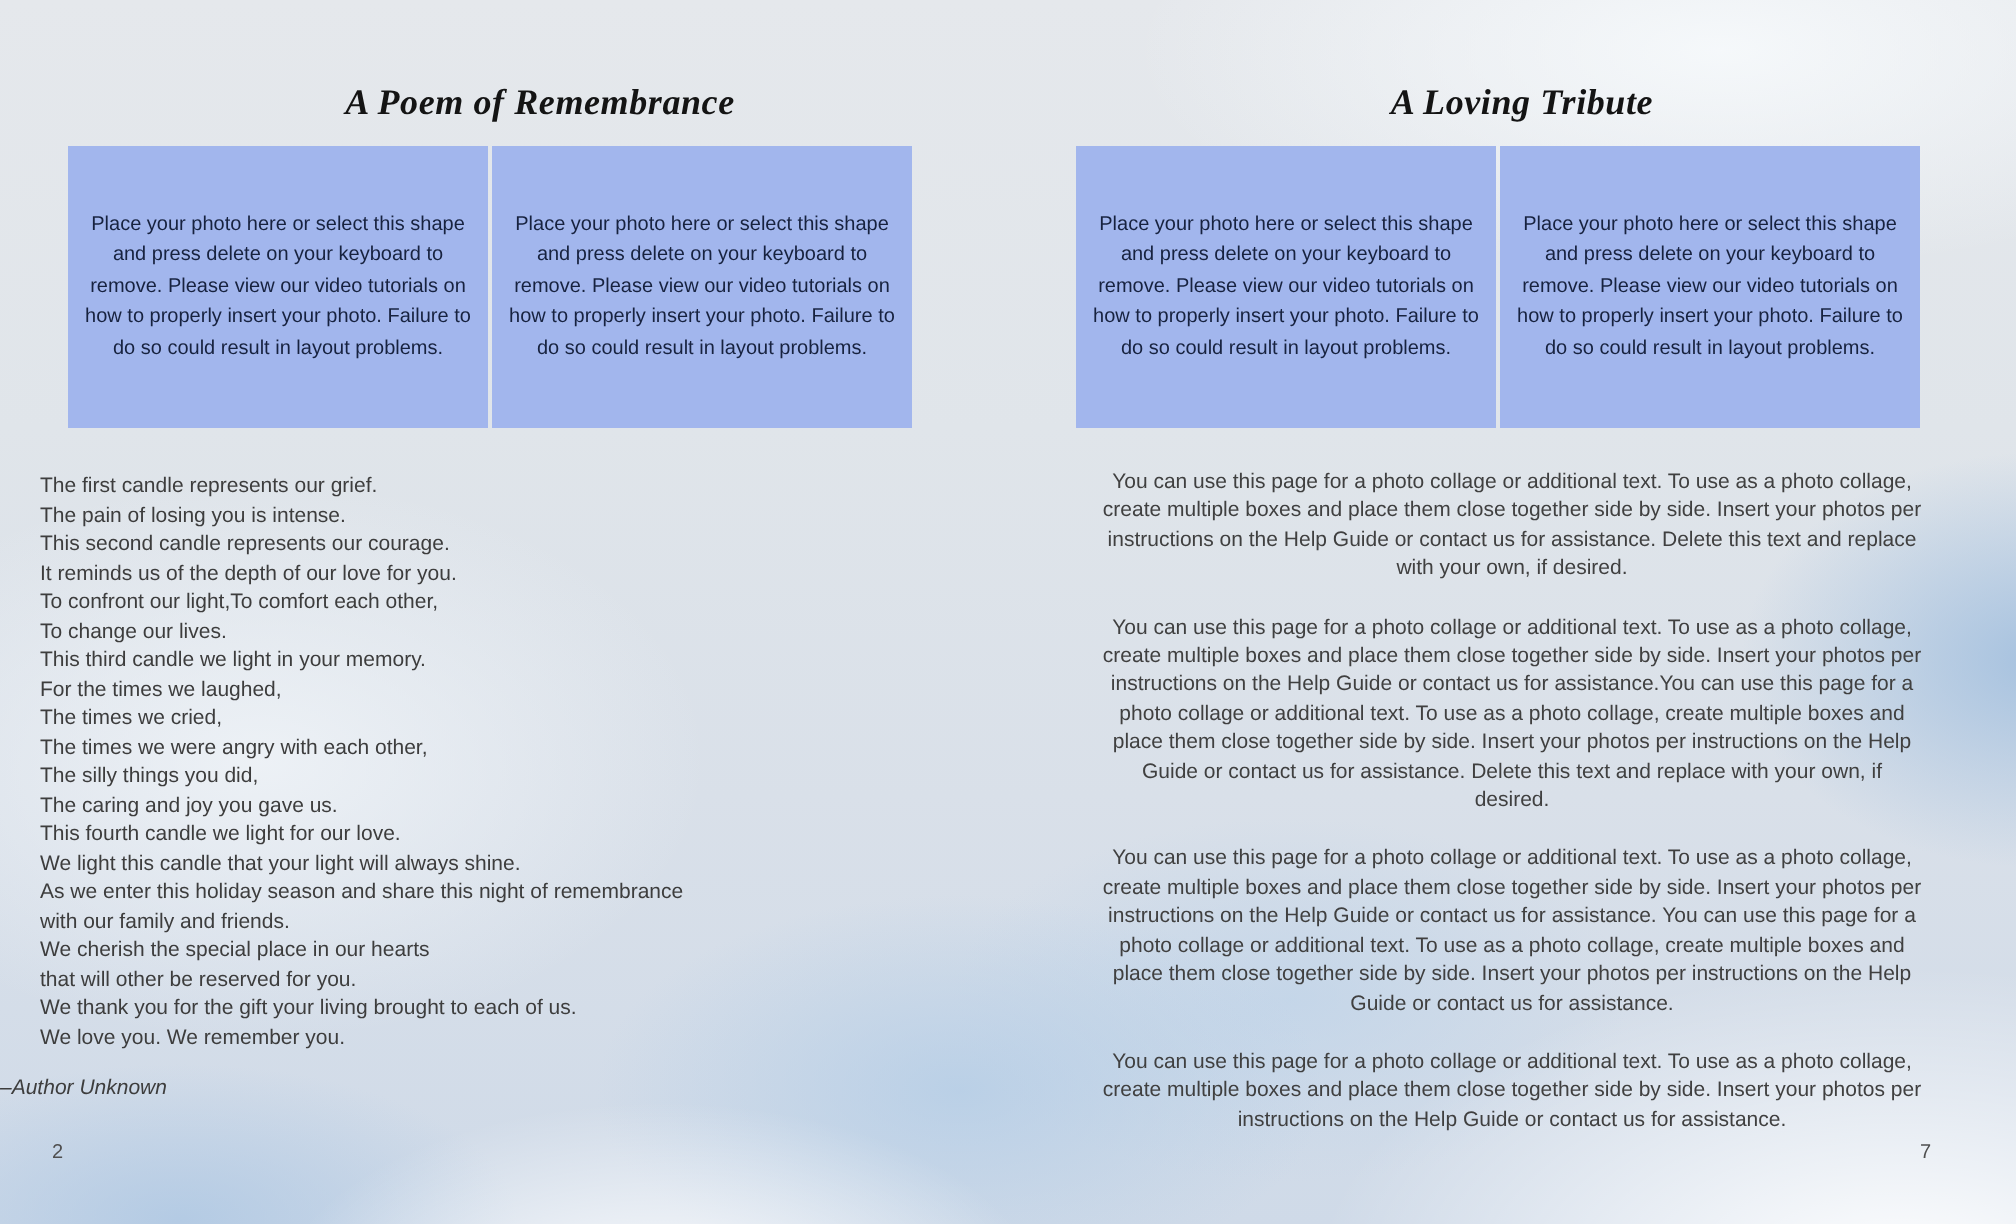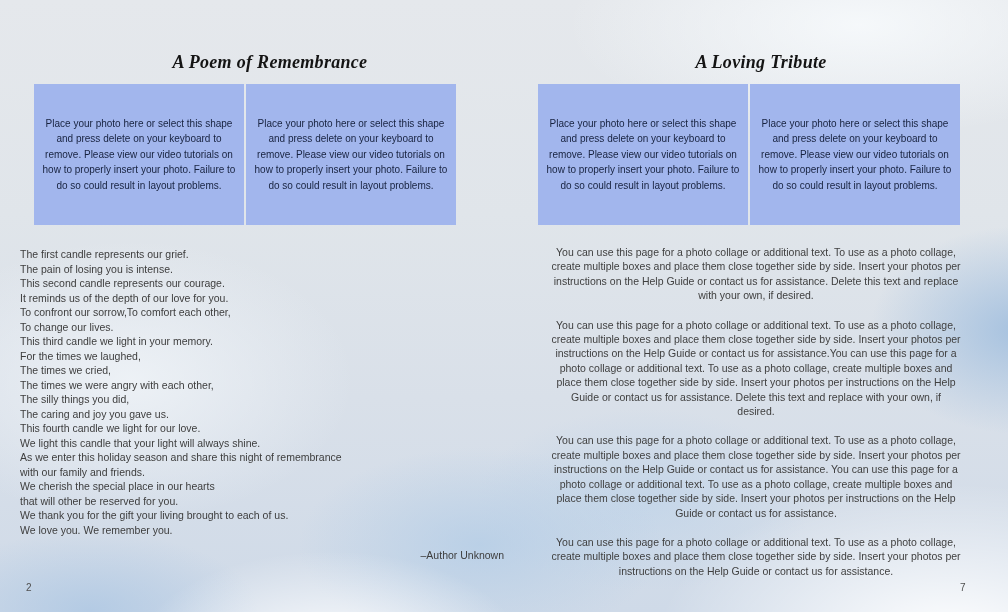--- a/index.html
+++ b/index.html
@@ -17,21 +17,21 @@
       radial-gradient(ellipse 300px 160px at 330px 655px, rgba(255,255,255,0.97) 0%, rgba(255,255,255,0) 65%),
       radial-gradient(ellipse 420px 160px at 860px 25px, rgba(248,251,253,0.85) 0%, rgba(248,251,253,0) 70%),
       radial-gradient(ellipse 320px 200px at 130px 380px, rgba(240,244,248,0.85) 0%, rgba(240,244,248,0) 70%),
       radial-gradient(ellipse 230px 160px at 1020px 330px, rgba(160,190,222,0.9) 0%, rgba(160,190,222,0) 65%),
       radial-gradient(ellipse 280px 150px at 480px 545px, rgba(178,204,230,0.75) 0%, rgba(178,204,230,0) 65%),
       radial-gradient(ellipse 260px 120px at 90px 610px, rgba(173,199,227,0.8) 0%, rgba(173,199,227,0) 65%),
       radial-gradient(ellipse 260px 140px at 645px 500px, rgba(186,209,233,0.6) 0%, rgba(186,209,233,0) 65%),
       linear-gradient(180deg, #e5e8ec 0%, #e0e5ea 35%, #d9e0e9 65%, #cfdae8 100%);
   }
 
-  .page { position: absolute; top: 11px; width: 504px; height: 524px; }
+  .page { position: absolute; top: 0; width: 504px; height: 524px; }
   .page-left  { left: 0; }
   .page-right { left: 504px; }
 
   .page-title {
     position: absolute;
     top: 40px; left: 0; right: 0;
     text-align: center;
     font-family: "Liberation Serif", serif;
     font-style: italic;
     font-weight: bold;
@@ -69,21 +69,22 @@
     top: 236px; left: 20px; right: 20px;
     text-align: left;
     font-size: 10.5px;
     line-height: 14.5px;
     color: #3d3d3d;
   }
 
   .attribution {
     position: absolute;
     top: 538px; left: 0; right: 0;
-    text-align: right;
+    text-align: left;
+    font-style: italic;
     font-size: 10.5px;
     color: #3d3d3d;
   }
 
   .paragraphs {
     position: absolute;
     top: 234px; left: 47px; right: 47px;
     text-align: center;
     font-size: 10.5px;
     line-height: 14.4px;
@@ -115,21 +116,21 @@
       <div class="photo-box">
         <div class="photo-box-text">Place your photo here or select this shape and press delete on your keyboard to remove.  Please view our video tutorials on how to properly insert your photo.  Failure to do so could result in layout problems.</div>
       </div>
     </div>
 
     <div class="poem">
         <div>The first candle represents our grief.</div>
         <div>The pain of losing you is intense.</div>
         <div>This second candle represents our courage.</div>
         <div>It reminds us of the depth of our love for you.</div>
-        <div>To confront our sorrow,To comfort each other,</div>
+        <div>To confront our light,To comfort each other,</div>
         <div>To change our lives.</div>
         <div>This third candle we light in your memory.</div>
         <div>For the times we laughed,</div>
         <div>The times we cried,</div>
         <div>The times we were angry with each other,</div>
         <div>The silly things you did,</div>
         <div>The caring and joy you gave us.</div>
         <div>This fourth candle we light for our love.</div>
         <div>We light this candle that your light will always shine.</div>
         <div>As we enter this holiday season and share this night of remembrance</div>

